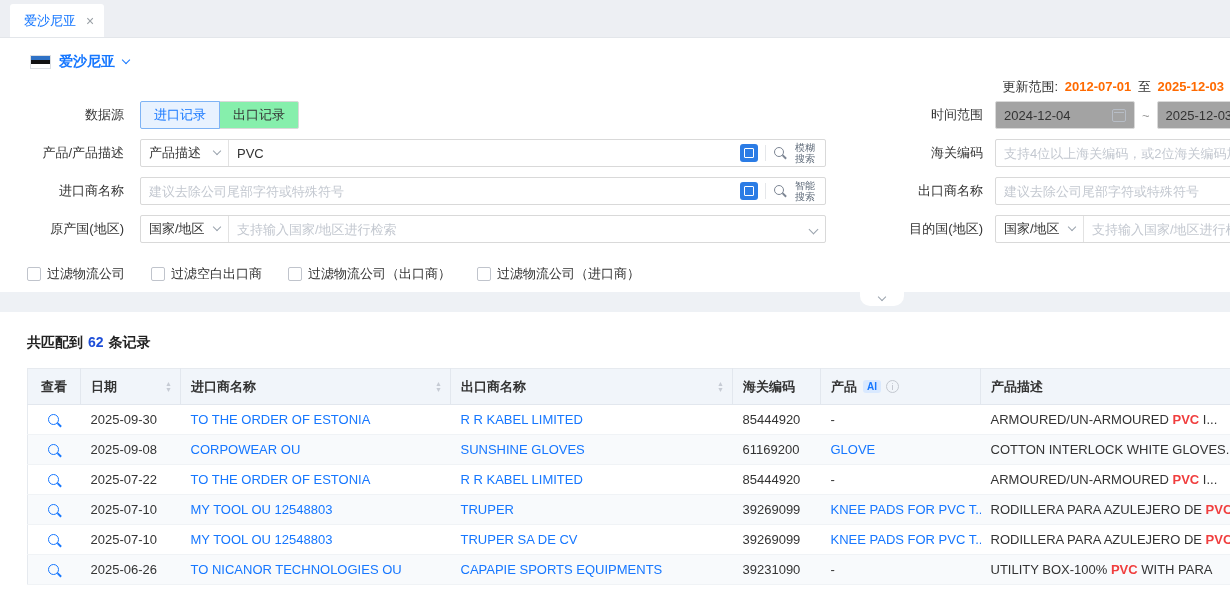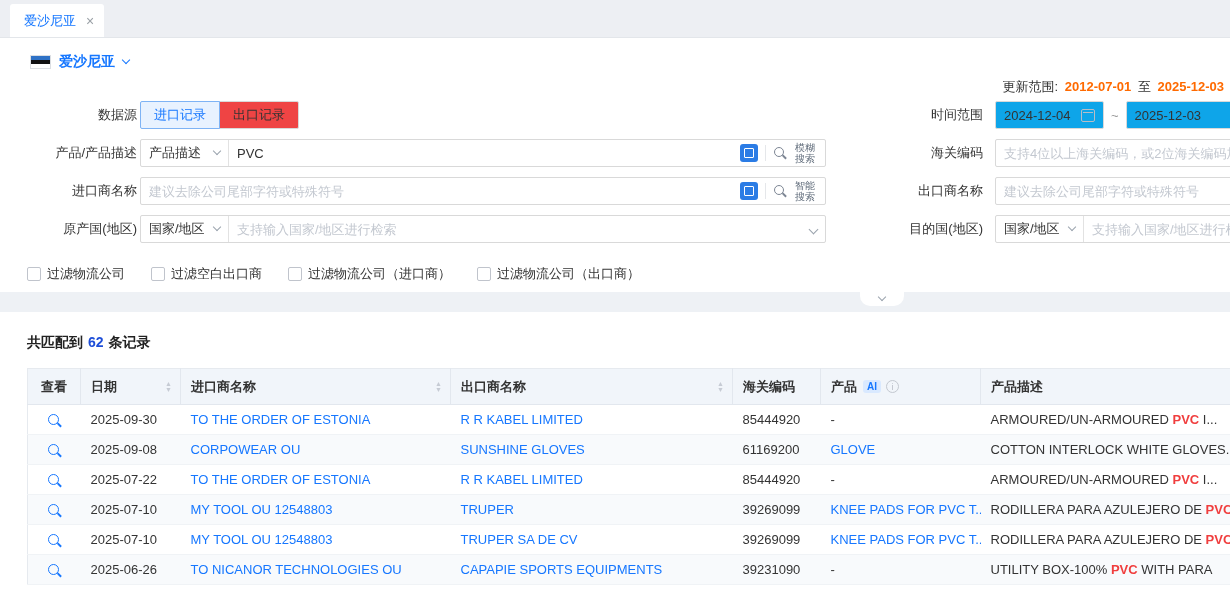--- a/index.html
+++ b/index.html
@@ -21,32 +21,32 @@
   .country-name { color:#1677ff; font-weight:bold; font-size:14px; }
   .chev { display:inline-block; width:7px; height:7px; border-right:1.5px solid #9aa3ad; border-bottom:1.5px solid #9aa3ad; transform:rotate(45deg); margin-top:-4px; }
   .chev-blue { border-color:#1677ff; width:6px; height:6px; }
 
   .update-range { position:absolute; top:40px; right:3px; white-space:nowrap; color:#333; }
   .update-range span { margin-right:3px; }
   .update-range .orange { color:#ff6a00; font-weight:bold; }
 
   .filters { position:absolute; top:63px; left:0; right:0; }
   .f-row { position:relative; height:28px; margin-bottom:10px; display:flex; align-items:center; }
-  .f-label { width:140px; flex:none; text-align:right; padding-right:3px; color:#333; }
+  .f-label { width:140px; flex:none; text-align:right; padding-right:16px; color:#333; }
 
   .seg { display:flex; }
-  .seg-btn { height:28px; padding:0 13px; display:flex; align-items:center; background:#ef4444; border:1px solid #d9d9d9; color:#333; cursor:pointer; }
+  .seg-btn { height:28px; padding:0 13px; display:flex; align-items:center; background:#86efac; border:1px solid #d9d9d9; color:#333; cursor:pointer; }
   .seg-btn:first-child { border-radius:2px 0 0 2px; }
   .seg-btn:last-child { border-radius:0 2px 2px 0; margin-left:-1px; }
   .seg-btn.active { background:#e8f2ff; border-color:#7eb3f5; color:#1677ff; z-index:1; }
 
   .row-right { position:absolute; left:870px; top:0; display:flex; align-items:center; white-space:nowrap; }
   .r-label { width:125px; flex:none; text-align:right; padding-right:12px; color:#333; }
 
-  .date-box { width:109px; height:28px; border:1px solid #d9d9d9; border-radius:2px; display:flex; align-items:center; padding:12px 8px; background:#0ea5e9; flex:none; }
+  .date-box { width:140px; height:28px; border:1px solid #d9d9d9; border-radius:2px; display:flex; align-items:center; padding:12px 8px; background:#a3a3a3; flex:none; }
   .date-sep { margin:0 7px; color:#999; }
   .cal-icon { width:14px; height:13px; border:1px solid #b7bdc6; border-radius:2px; position:relative; margin-left:auto; }
   .cal-icon::before { content:""; position:absolute; top:2px; left:1px; right:1px; height:1px; background:#b7bdc6; }
 
   .compound { display:flex; align-items:center; height:28px; border:1px solid #d9d9d9; border-radius:2px; background:#fff; }
   .w-main { width:686px; }
   .compound-select { width:88px; height:100%; flex:none; border-right:1px solid #e2e2e2; display:flex; align-items:center; gap:6px; padding:0 8px; cursor:pointer; color:#333; }
   .compound-select .chev { margin-left:auto; width:6px; height:6px; }
   .compound-input { flex:1; min-width:0; height:100%; border:none; outline:none; padding:0 8px; font-size:13px; color:#333; font-family:inherit; background:transparent; }
   input::placeholder { color:#c3c8d0; }
@@ -210,25 +210,25 @@
     <label class="cb">
       <span class="cb-box"></span>
       <span>过滤物流公司</span>
     </label>
     <label class="cb">
       <span class="cb-box"></span>
       <span>过滤空白出口商</span>
     </label>
     <label class="cb">
       <span class="cb-box"></span>
-      <span>过滤物流公司（进口商）</span>
+      <span>过滤物流公司（出口商）</span>
     </label>
     <label class="cb">
       <span class="cb-box"></span>
-      <span>过滤物流公司（出口商）</span>
+      <span>过滤物流公司（进口商）</span>
     </label>
   </div>
 
 </div>
 
 <div class="collapse-strip">
   <div class="collapse-btn">
     <span class="chev"></span>
   </div>
 </div>

